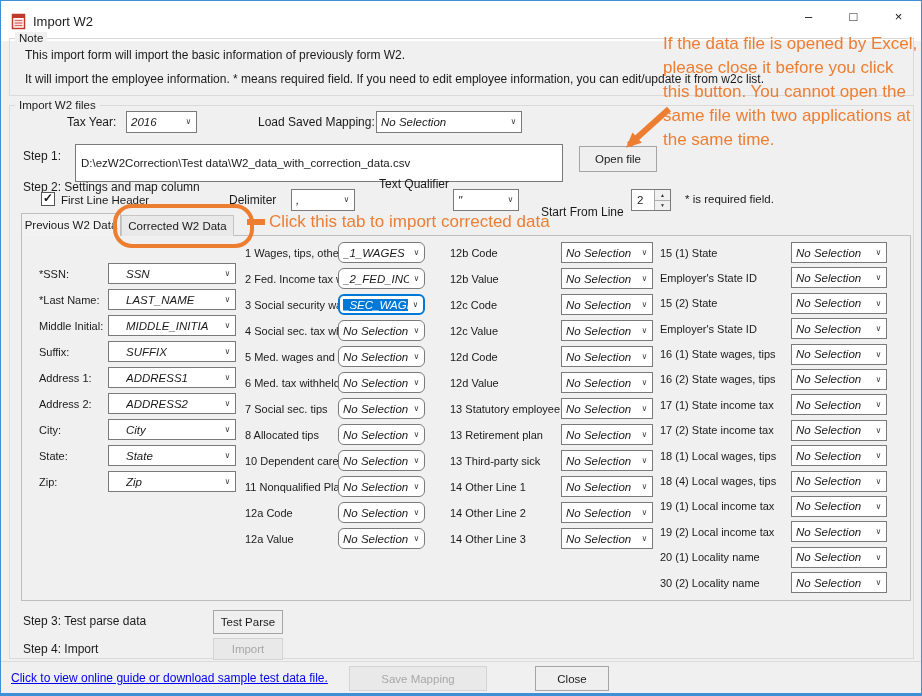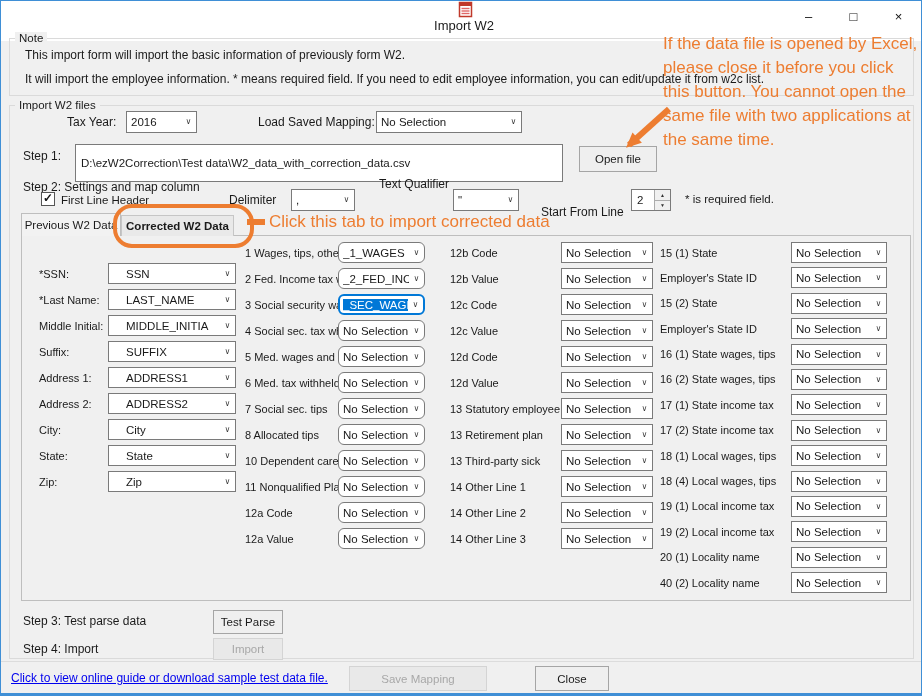--- a/index.html
+++ b/index.html
@@ -3,33 +3,33 @@
 <meta charset="utf-8">
 <style>
   html,body{margin:0;padding:0;background:#fff;}
   .window{
     position:relative;box-sizing:border-box;width:922px;height:696px;
     border:1px solid #3F8FD6;border-bottom:3px solid #3F8FD6;
     background:#F0F0F0;font-family:"Liberation Sans",sans-serif;color:#1a1a1a;
     overflow:hidden;
   }
   
-  .titlebar{position:absolute;left:0;top:0;right:0;height:40px;background:#FFFFFF;display:flex;align-items:center;flex-direction:column;}
+  .titlebar{position:absolute;left:0;top:0;right:0;height:40px;background:#FFFFFF;display:flex;align-items:center;}
   .titlebar .app-icon{margin-left:9px;width:17px;height:17px;flex:none;}
   .titlebar .title{margin-left:6px;font-size:13px;}
   .winbtns{position:absolute;right:0;top:0;height:30px;display:flex;}
   .winbtn{width:45px;height:30px;display:flex;align-items:center;justify-content:center;font-size:13px;color:#111;cursor:default;}
   
   .group{position:absolute;border:1px solid #DADADA;box-sizing:border-box;}
   .legend{position:absolute;background:#F0F0F0;padding:0 4px;font-size:11.5px;z-index:3;}
   .stext{position:absolute;font-size:12px;white-space:nowrap;}
   .stext11{position:absolute;font-size:11.5px;white-space:nowrap;}
   
   .combo{background:#fff;border:1px solid #7A7A7A;box-sizing:border-box;height:21px;display:flex;align-items:center;padding-left:4px;font-size:11.5px;}
-  .combo .tx{flex:1;overflow:hidden;white-space:nowrap;}
+  .combo .tx{flex:1;overflow:hidden;white-space:nowrap;font-style:italic;}
   .combo .chev{width:15px;flex:none;text-align:center;color:#3c3c3c;font-size:8px;line-height:21px;}
   .combo .chev::after{content:"∨";}
   .combo.abs{position:absolute;height:22px;}
   .combo.abs .chev{line-height:20px;}
   .combo.focused{border:2px solid #0078D7;padding-left:3px;}
   .hl{background:#0078D7;color:#fff;}
   .textbox{position:absolute;background:#fff;border:1px solid #7A7A7A;box-sizing:border-box;display:flex;align-items:center;padding-left:5px;font-size:11.5px;white-space:nowrap;overflow:hidden;}
   
   .btn{position:absolute;display:flex;align-items:center;justify-content:center;background:#EFEFEF;border:1px solid #A5A5A5;box-sizing:border-box;font-size:11.5px;cursor:default;}
   .btn.disabled{background:#E9E9E9;border-color:#D4D4D4;color:#A8A8A8;}
@@ -39,21 +39,21 @@
   .checkbox .mark::after{content:"✓";}
   
   .spinner{position:absolute;background:#fff;border:1px solid #7A7A7A;box-sizing:border-box;display:flex;}
   .spinner .num{flex:1;font-size:11.5px;display:flex;align-items:center;padding-left:5px;}
   .spinner .arrows{width:15px;border-left:1px solid #ACACAC;display:flex;flex-direction:column;background:#F0F0F0;}
   .spinner .arrows div{flex:1;display:flex;align-items:center;justify-content:center;font-size:5px;color:#333;}
   .spinner .arrows div:first-child{border-bottom:1px solid #ACACAC;}
   
   .tab{position:absolute;box-sizing:border-box;display:flex;align-items:center;justify-content:center;font-size:11.5px;white-space:nowrap;}
   .tab.active{background:#F2F2F2;border:1px solid #BEBEBE;border-bottom:none;z-index:2;}
-  .tab.inactive{background:#E9E9E9;border:1px solid #C6C6C6;border-bottom:none;font-weight:bold;}
+  .tab.inactive{background:#E9E9E9;border:1px solid #C6C6C6;border-bottom:none;}
   .tabpanel{position:absolute;border:1px solid #BEBEBE;box-sizing:border-box;}
   
   .col{position:absolute;}
   .row{display:flex;align-items:center;height:21px;margin-bottom:5px;}
   .lbl{flex:none;font-size:11px;white-space:nowrap;overflow:hidden;}
   .col1 .lbl{width:69px;}  .col1 .combo{width:128px;flex:none;padding-left:17px;}
   .col2 .lbl{width:93px;}  .col2 .combo{width:87px;flex:none;border-radius:6px;}
   .col3 .lbl{width:111px;} .col3 .combo{width:92px;flex:none;}
   .col4 .lbl{width:131px;} .col4 .combo{width:96px;flex:none;}
   .col4 .row{margin-bottom:4.4px;}
@@ -522,21 +522,21 @@
 
       <div class="row">
         <span class="lbl">20 (1) Locality name</span>
         <span class="combo">
           <span class="tx">No Selection</span>
           <span class="chev"></span>
         </span>
       </div>
 
       <div class="row">
-        <span class="lbl">40 (2) Locality name</span>
+        <span class="lbl">30 (2) Locality name</span>
         <span class="combo">
           <span class="tx">No Selection</span>
           <span class="chev"></span>
         </span>
       </div>
     </div>
 
   <span class="stext" style="left:22px;top:613px;">Step 3: Test parse data</span>
   <div class="btn" style="left:212px;top:609px;width:70px;height:24px;">Test Parse</div>
   <span class="stext" style="left:22px;top:641px;">Step 4: Import</span>

